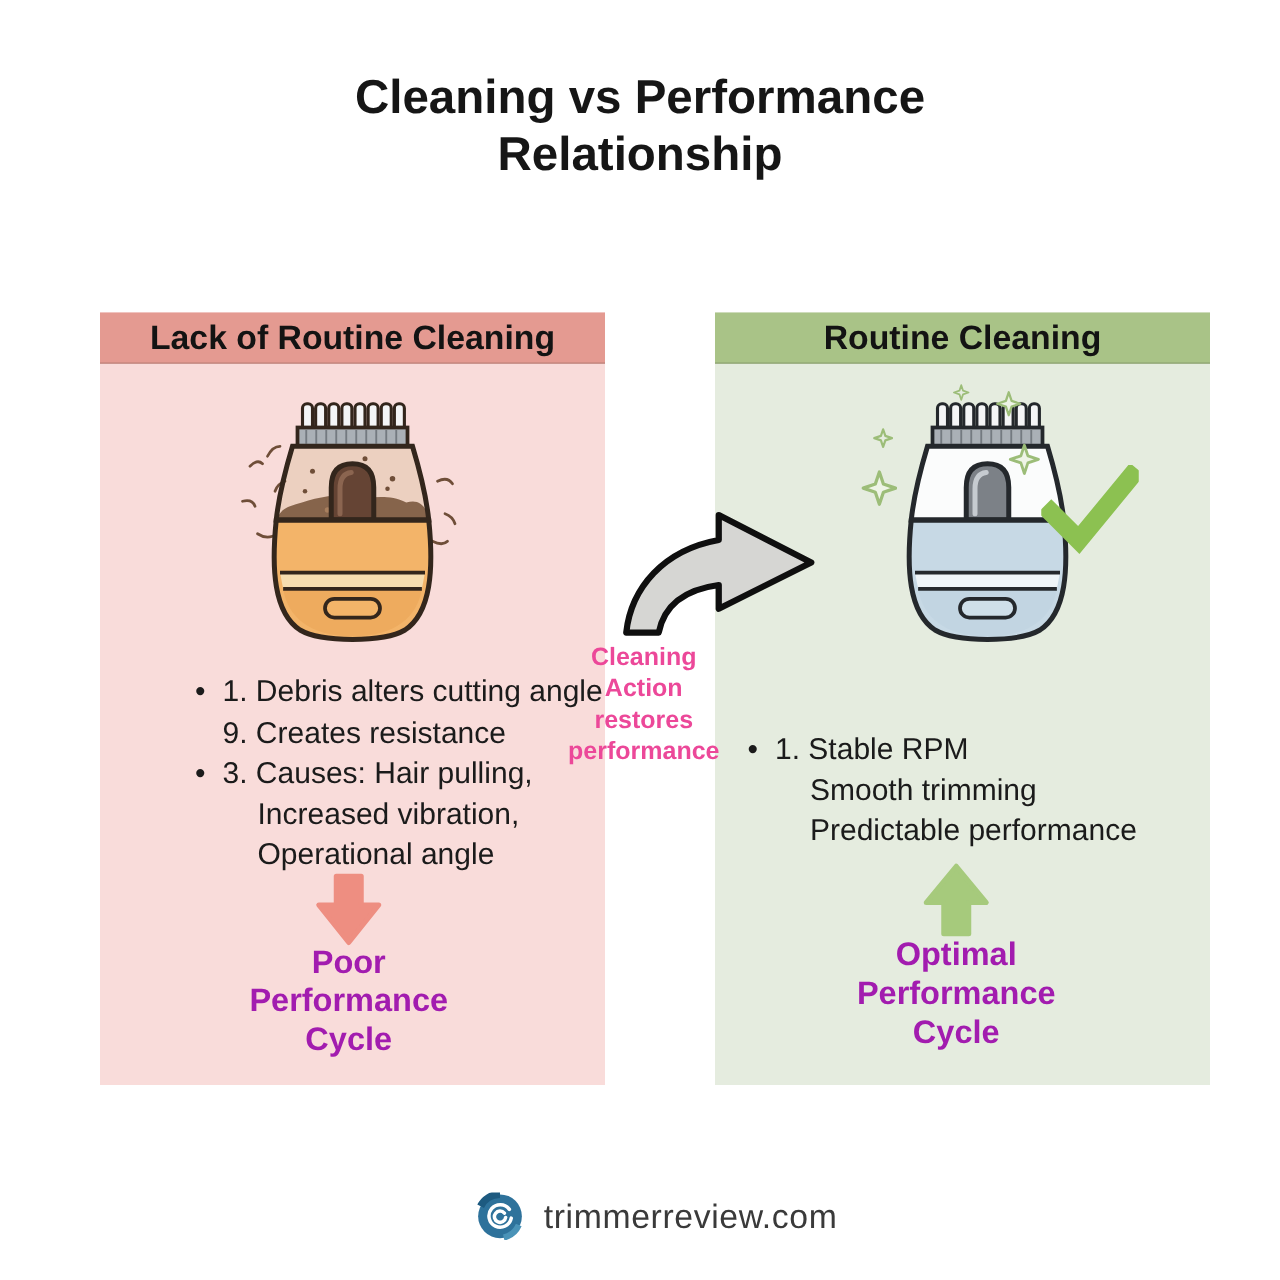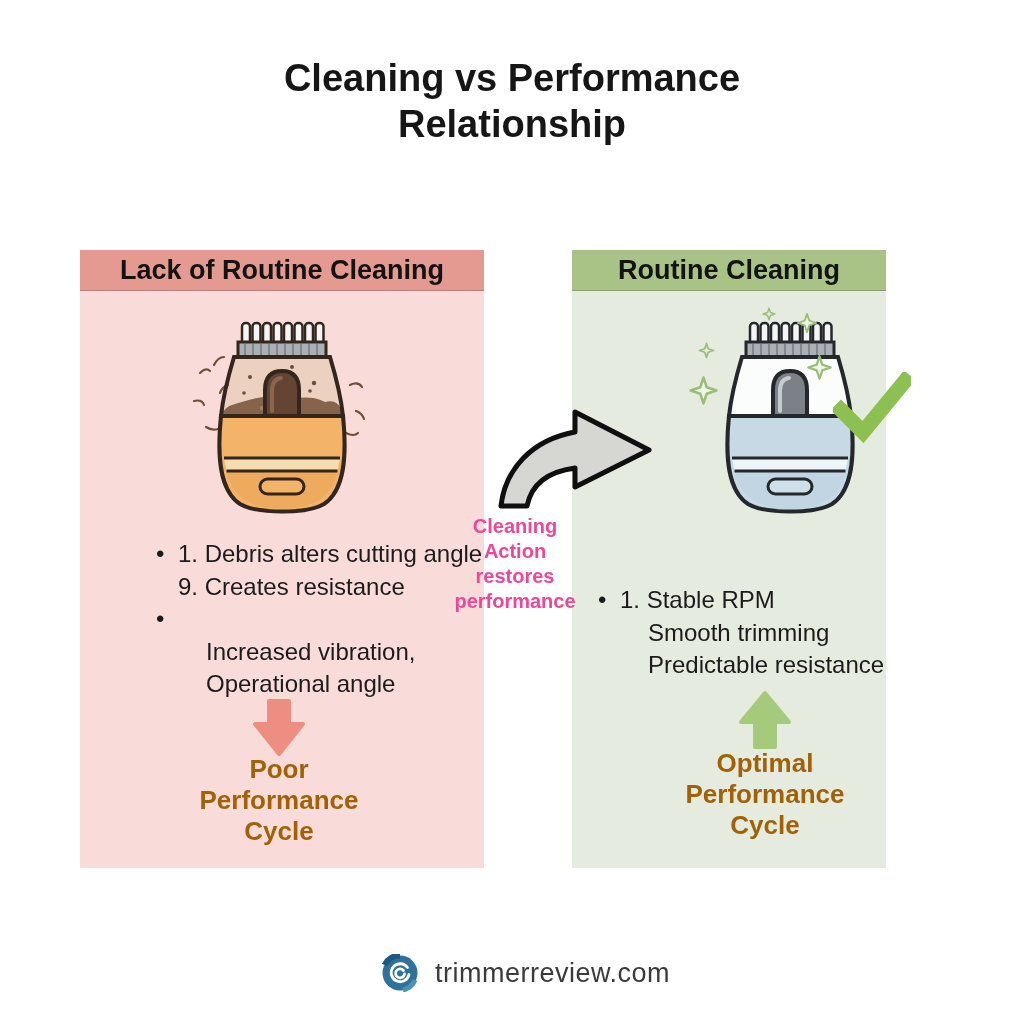--- a/index.html
+++ b/index.html
@@ -8,21 +8,21 @@
   .abs { position:absolute; }
 
   .title {
     left:212px; top:55px; width:600px;
     font-size:38px; font-weight:bold; line-height:1.22;
     text-align:center; color:#161616; letter-spacing:0px;
   }
 
   .panel { position:absolute; top:250px; height:618px; }
   .panel.left  { left:48px;  width:404px; background:#f9dcda;margin-left:32px; }
-  .panel.right { left:572px; width:314px; background:#e5ecdf; }
+  .panel.right { left:572px; width:396px; background:#e5ecdf; }
   .panel-header {
     position:absolute; left:0; top:0; width:100%; height:41px;
     display:flex; align-items:center; justify-content:center;
     font-size:27px; font-weight:bold; color:#131313;
     border-bottom:1px solid rgba(0,0,0,0.18);
   }
   .panel.left  .panel-header { background:#e49a91; }
   .panel.right .panel-header { background:#a9c387; }
 
   .trimmer-wrap { position:absolute; width:180px; height:205px; }
@@ -40,21 +40,21 @@
 
   .transition-label {
     left:445px; top:514px; width:140px;
     font-size:20px; font-weight:bold; line-height:25px;
     text-align:center; color:#ec4899; white-space:pre-line;
   }
 
   .outcome {
     position:absolute; width:200px; text-align:center;
     font-size:26px; font-weight:bold; line-height:31px;
-    color:#a16207; white-space:pre-line;
+    color:#a21caf; white-space:pre-line;
   }
   .outcome.left-outcome  { left:99px;  top:504px; }
   .outcome.right-outcome { left:93px;  top:498px; }
 
   .block-arrow { position:absolute; }
 
   .footer {
     left:0; top:950px; width:1024px; height:46px;
     display:flex; align-items:center; justify-content:center; gap:16px;padding-left:27px;
   }
@@ -141,20 +141,21 @@
       <div class="li-row">
         <span class="li-bullet">•</span>
         <span class="li-text" style="padding-left: 0px;">1. Debris alters cutting angle</span>
       </div>
       <div class="li-row">
         <span class="li-bullet"></span>
         <span class="li-text" style="padding-left: 0px;">9. Creates resistance</span>
       </div>
       <div class="li-row">
         <span class="li-bullet">•</span>
+        <span class="li-text" style="padding-left: 0px;">3. Causes: Hair pulling,</span>
       </div>
       <div class="li-row">
         <span class="li-bullet"></span>
         <span class="li-text" style="padding-left: 28px;">Increased vibration,</span>
       </div>
       <div class="li-row">
         <span class="li-bullet"></span>
         <span class="li-text" style="padding-left: 28px;">Operational angle</span>
       </div>
     </div>
@@ -234,21 +235,21 @@
       <div class="li-row">
         <span class="li-bullet">•</span>
         <span class="li-text" style="padding-left: 0px;">1. Stable RPM</span>
       </div>
       <div class="li-row">
         <span class="li-bullet"></span>
         <span class="li-text" style="padding-left: 28px;">Smooth trimming</span>
       </div>
       <div class="li-row">
         <span class="li-bullet"></span>
-        <span class="li-text" style="padding-left: 28px;">Predictable resistance</span>
+        <span class="li-text" style="padding-left: 28px;">Predictable performance</span>
       </div>
     </div>
 
   <svg class="block-arrow" style="left:165px; top:440px;" width="56" height="60" viewBox="0 0 56 60">
     <path d="M28,3 L52,32 H38 V57 H18 V32 H4 Z" fill="#a6ca7c" stroke="#a6ca7c" stroke-width="4" stroke-linejoin="round"></path>
   </svg>
 
   <div class="outcome right-outcome">Optimal
 Performance
 Cycle</div>

